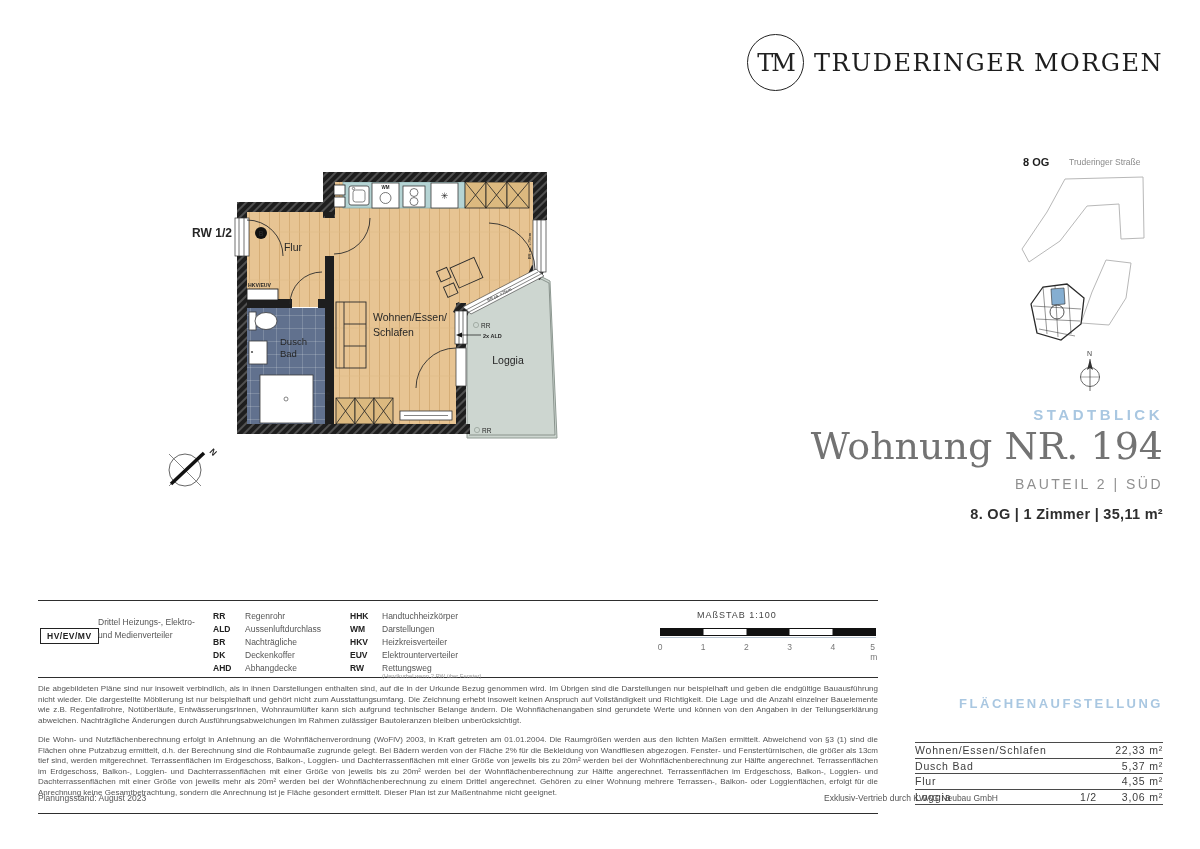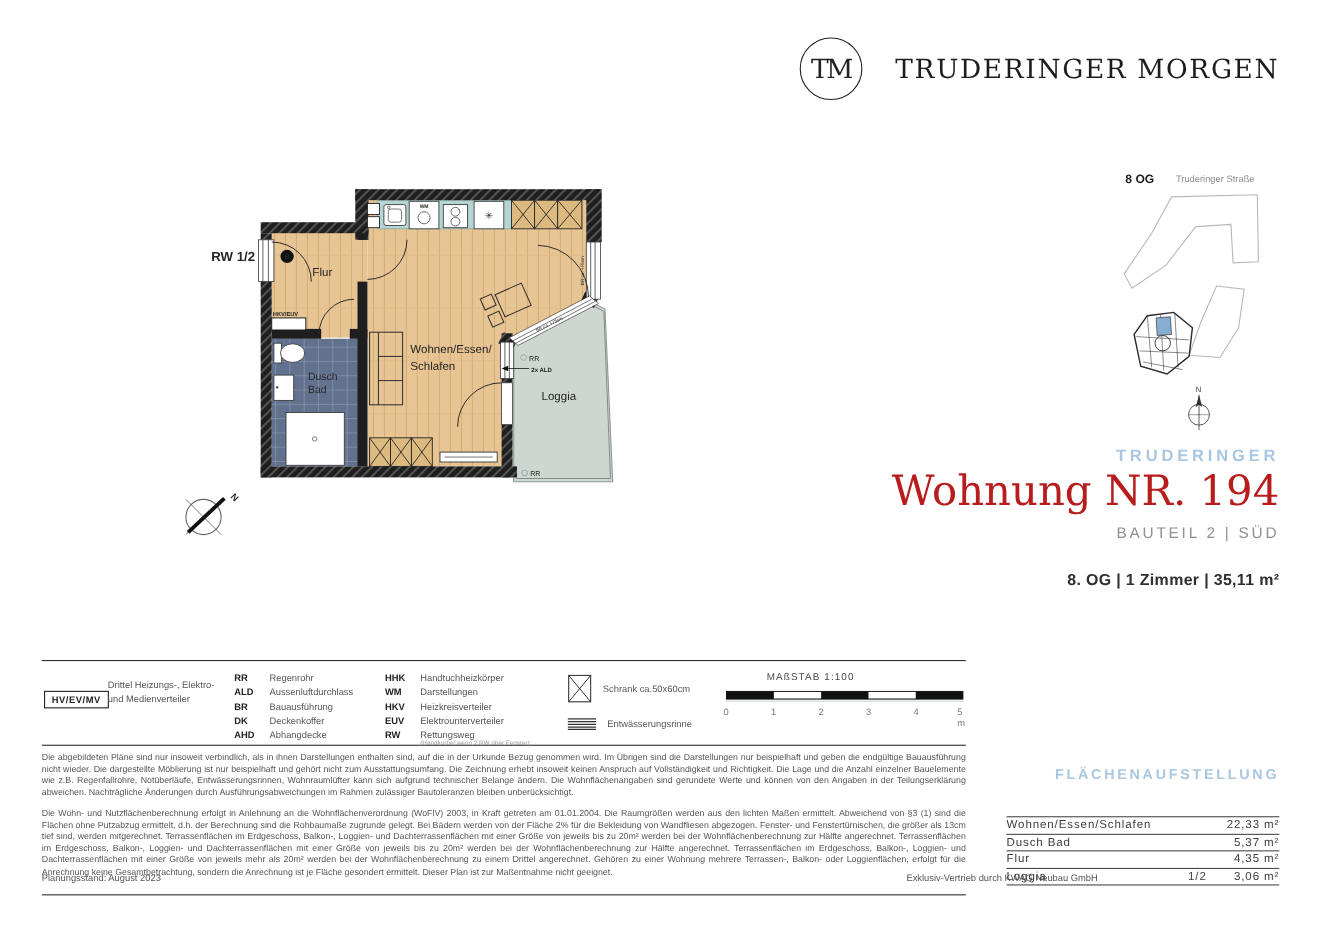--- a/index.html
+++ b/index.html
@@ -6,35 +6,35 @@
     --accent-blue:#a9c7e1; --wood:#e7c493; --wood-line:#d6ae77;
     --bath-tile:#61718e; --kitchen-counter:#b5d4d4; --loggia-floor:#cdd6d0;
     --wall-dark:#1e1e1e; --unit-highlight:#85aed1;
   }
   *{margin:0;padding:0;box-sizing:border-box;}
   html,body{background:#fff;}
   body{font-family:"Liberation Sans",sans-serif;color:#333;}
   .page{position:relative;width:1200px;height:849px;background:#fff;overflow:hidden;}
 
   
-  .brand{position:absolute;top:34px;right:37px;display:flex;align-items:center;gap:30px;}
+  .brand{position:absolute;top:34px;right:37px;display:flex;align-items:center;gap:10px;}
   .logo-circle{width:57px;height:57px;border:1.6px solid #222;border-radius:50%;
     display:flex;align-items:center;justify-content:center;
     font-family:"DejaVu Serif",serif;font-size:24px;letter-spacing:-2px;color:#222;}
   .brand-name{font-family:"DejaVu Serif",serif;font-size:24px;letter-spacing:1.5px;color:#1d1d1d;}
 
   
   .site-plan{position:absolute;left:995px;top:146px;}
 
   
   .title-block{position:absolute;top:406px;right:37px;text-align:right;}
   .project-name{color:var(--accent-blue);font-size:15px;letter-spacing:3.5px;font-weight:bold;}
-  .apartment-title{font-family:"DejaVu Serif",serif;font-size:38px;color:#b91c1c;margin-top:4px;line-height:1.05;}
+  .apartment-title{font-family:"DejaVu Serif",serif;font-size:38px;color:#737373;margin-top:4px;line-height:1.05;}
   .subtitle{color:#8f8f8f;font-size:14px;letter-spacing:2.5px;margin-top:9px;}
-  .details{color:#2e2e2e;font-size:14.5px;font-weight:bold;margin-top:28px;letter-spacing:.3px;}
+  .details{color:#2e2e2e;font-size:14.5px;font-weight:bold;margin-top:14px;letter-spacing:.3px;}
   .accessibility{color:#8f8f8f;font-size:12.5px;letter-spacing:1.6px;margin-top:15px;}
 
   
   .plan{position:absolute;left:160px;top:160px;}
   .f-wood{fill:url(#p-wood);} .f-tiles{fill:url(#p-tiles);} .f-loggia{fill:var(--loggia-floor);stroke:#8f9a93;stroke-width:1;}
   .w-hatch{fill:url(#p-hatch);} .w-solid{fill:var(--wall-dark);}
   .white-fix{fill:#fff;stroke:#3a3a3a;stroke-width:.8;}
   .thin{stroke:#2b2b2b;stroke-width:.9;fill:none;}
   .plan text{font-family:"Liberation Sans",sans-serif;fill:#262626;}
 
@@ -279,42 +279,42 @@
     <g>
       <circle cx="25" cy="310" r="16" fill="none" stroke="#666" stroke-width="1"></circle>
       <line x1="9" y1="294" x2="41" y2="326" stroke="#666" stroke-width="0.8"></line>
       <line x1="9" y1="326" x2="41" y2="294" stroke="#666" stroke-width="0.8"></line>
       <line x1="11" y1="324" x2="44" y2="293" stroke="#111" stroke-width="3.5"></line>
       <text x="49" y="292" font-size="8.5" font-weight="bold" transform="rotate(45 49 292)">N</text>
     </g>
   </svg>
 
   <div class="title-block">
-    <div class="project-name">TRUDERINGER</div>
+    <div class="project-name">STADTBLICK</div>
     <div class="apartment-title">Wohnung NR. 194</div>
     <div class="subtitle">BAUTEIL 2 | SÜD</div>
     <div class="details">8. OG | 1 Zimmer | 35,11 m²</div>
   </div>
 
   <div class="legend-band">
     <div class="hv-box">HV/EV/MV</div>
     <div class="dist-text">Drittel Heizungs-, Elektro- und Medienverteiler</div>
 
     <div class="lcol lcol1">
       <div class="lrow">
           <span class="abbr">RR</span>
           <span class="term">Regenrohr</span>
         </div>
       <div class="lrow">
           <span class="abbr">ALD</span>
           <span class="term">Aussenluftdurchlass</span>
         </div>
       <div class="lrow">
           <span class="abbr">BR</span>
-          <span class="term">Bauausführung</span>
+          <span class="term">Nachträgliche</span>
         </div>
       <div class="lrow">
           <span class="abbr">DK</span>
           <span class="term">Deckenkoffer</span>
         </div>
       <div class="lrow">
           <span class="abbr">AHD</span>
           <span class="term">Abhangdecke</span>
         </div>
     </div>
@@ -336,35 +336,20 @@
           <span class="abbr">EUV</span>
           <span class="term">Elektrounterverteiler</span>
         </div>
       <div class="lrow">
           <span class="abbr">RW</span>
           <span class="term">Rettungsweg</span>
         </div>
       <div class="lnote">(Handkurbel wenn 2.RW über Fenster)</div>
     </div>
 
-    <div class="sym-col">
-      <div class="sym-row">
-        <svg width="22" height="26" viewBox="0 0 22 26">
-          <rect x="1" y="1" width="20" height="24" fill="none" stroke="#333" stroke-width="1"></rect>
-          <path d="M1,1 L21,25 M21,1 L1,25" stroke="#333" stroke-width="0.9" fill="none"></path>
-        </svg>
-        <span class="sym-label">Schrank ca.50x60cm</span>
-      </div>
-      <div class="sym-row">
-        <svg width="26" height="12" viewBox="0 0 26 12">
-          <path d="M0,1.5 H26 M0,4 H26 M0,6.5 H26 M0,9 H26 M0,11 H26" stroke="#333" stroke-width="1.2"></path>
-        </svg>
-        <span class="sym-label">Entwässerungsrinne</span>
-      </div>
-    </div>
 
     <div class="scale-wrap">
       <div class="scale-label">MAßSTAB 1:100</div>
       <svg class="scale-bar" width="216" height="10" viewBox="0 0 216 10">
         <rect x="0.5" y="0.5" width="215" height="7" fill="#fff" stroke="#111" stroke-width="1"></rect>
         <rect x="0.5" y="0.5" width="43" height="7" fill="#111"></rect>
         <rect x="86.5" y="0.5" width="43" height="7" fill="#111"></rect>
         <rect x="172.5" y="0.5" width="43" height="7" fill="#111"></rect>
         <line x1="0" y1="9.5" x2="216" y2="9.5" stroke="#b9c6d2" stroke-width="1"></line>
       </svg>

